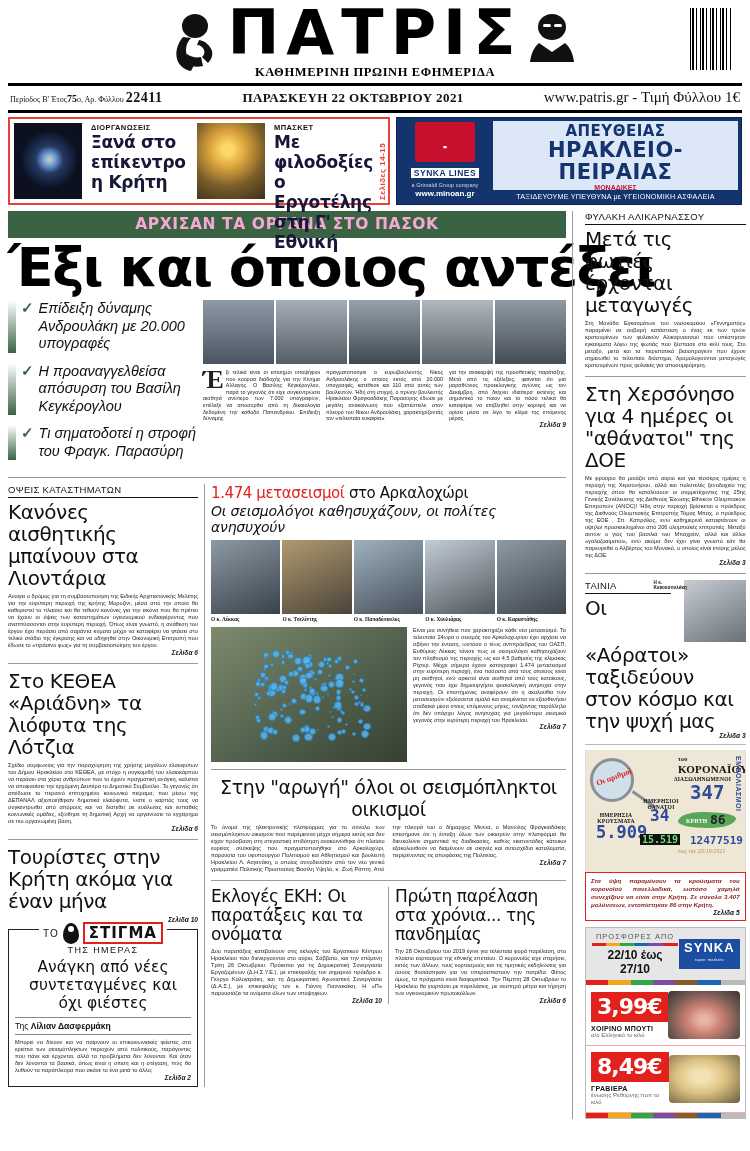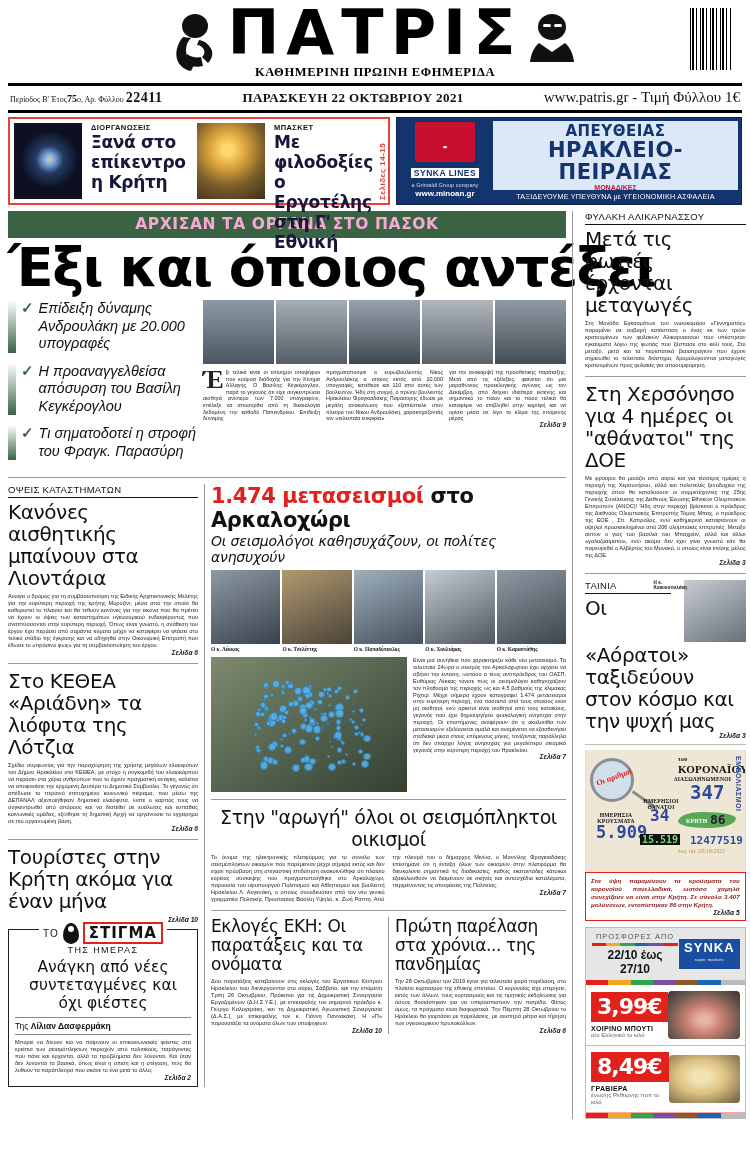--- a/index.html
+++ b/index.html
@@ -100,21 +100,21 @@
   
   .kicker { font-size: 9.5px; letter-spacing: .3px; border-bottom: 1px solid #111; padding-bottom: 2px; margin-bottom: 3px; display:block; }
   .hl { font-family: "DejaVu Sans", sans-serif; font-weight: 400; font-size: 20px; line-height: 22px; letter-spacing: -.4px; color:#111; }
   .hl.sm { font-size: 17px; line-height: 19px; }
   .body { font-size: 5.6px; line-height: 7px; text-align: justify; color: #222; margin-top: 4px; }
   .page-ref { font-style: italic; font-weight: 700; font-size: 6.6px; text-align: right; display: block; }
   .sep { border-top: 1px solid #9a9a9a; margin: 7px 0 6px; }
   .hr-thin { border-top: 1px solid #bbb; margin: 5px 0; }
 
   
-  .quake-head { font-family: "DejaVu Sans", sans-serif; font-size: 21px; font-weight: 700; letter-spacing: -.4px; }
+  .quake-head { font-family: "DejaVu Sans", sans-serif; font-size: 15px; font-weight: 400; letter-spacing: -.4px; }
   .quake-head .red { color: #e2211c; }
   .quake-sub { font-family: "DejaVu Sans", sans-serif; font-style: italic; font-size: 14px; margin-top: 1px; letter-spacing:-.2px;}
   .faces { display: flex; gap: 2px; margin-top: 5px; }
   .face { flex: 1; height: 74px; }
   .f1 { background: linear-gradient(155deg,#8d99a4,#39424c); }
   .f2 { background: linear-gradient(155deg,#b09a6f,#4b433a); }
   .f3 { background: linear-gradient(155deg,#9fb0bd,#45505c); }
   .f4 { background: linear-gradient(155deg,#c3cdd6,#50575e); }
   .f5 { background: linear-gradient(155deg,#8e9aa4,#3d454d); }
   .fcaps { display: flex; gap: 2px; margin-top: 2px; }

